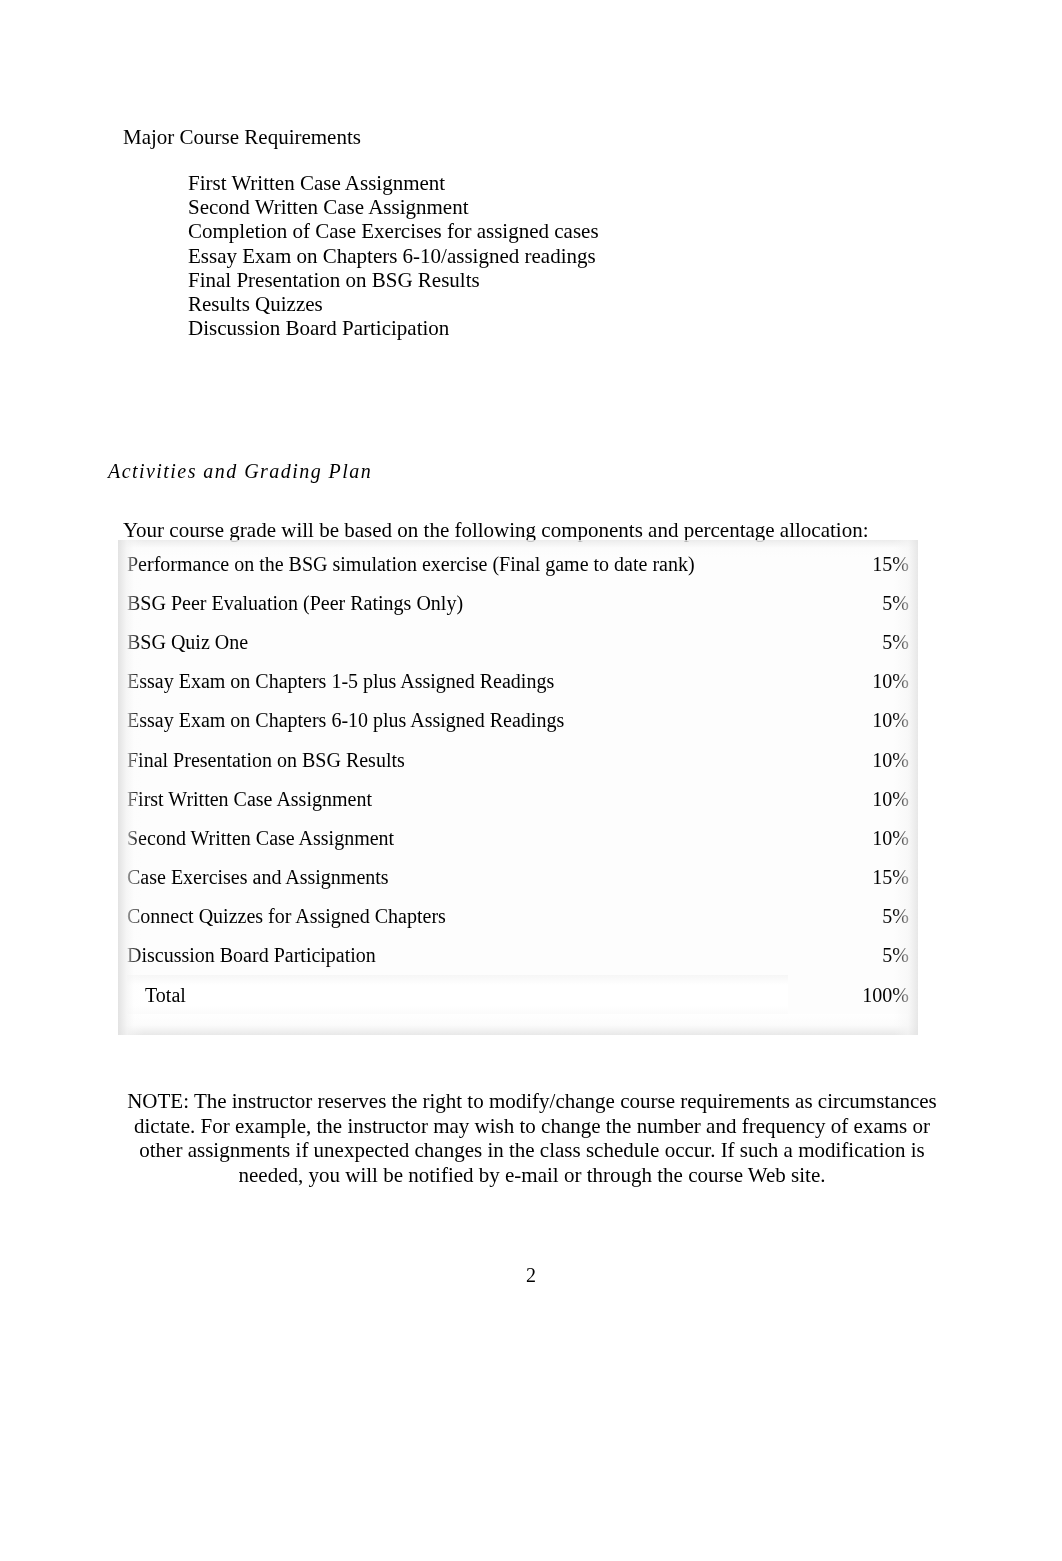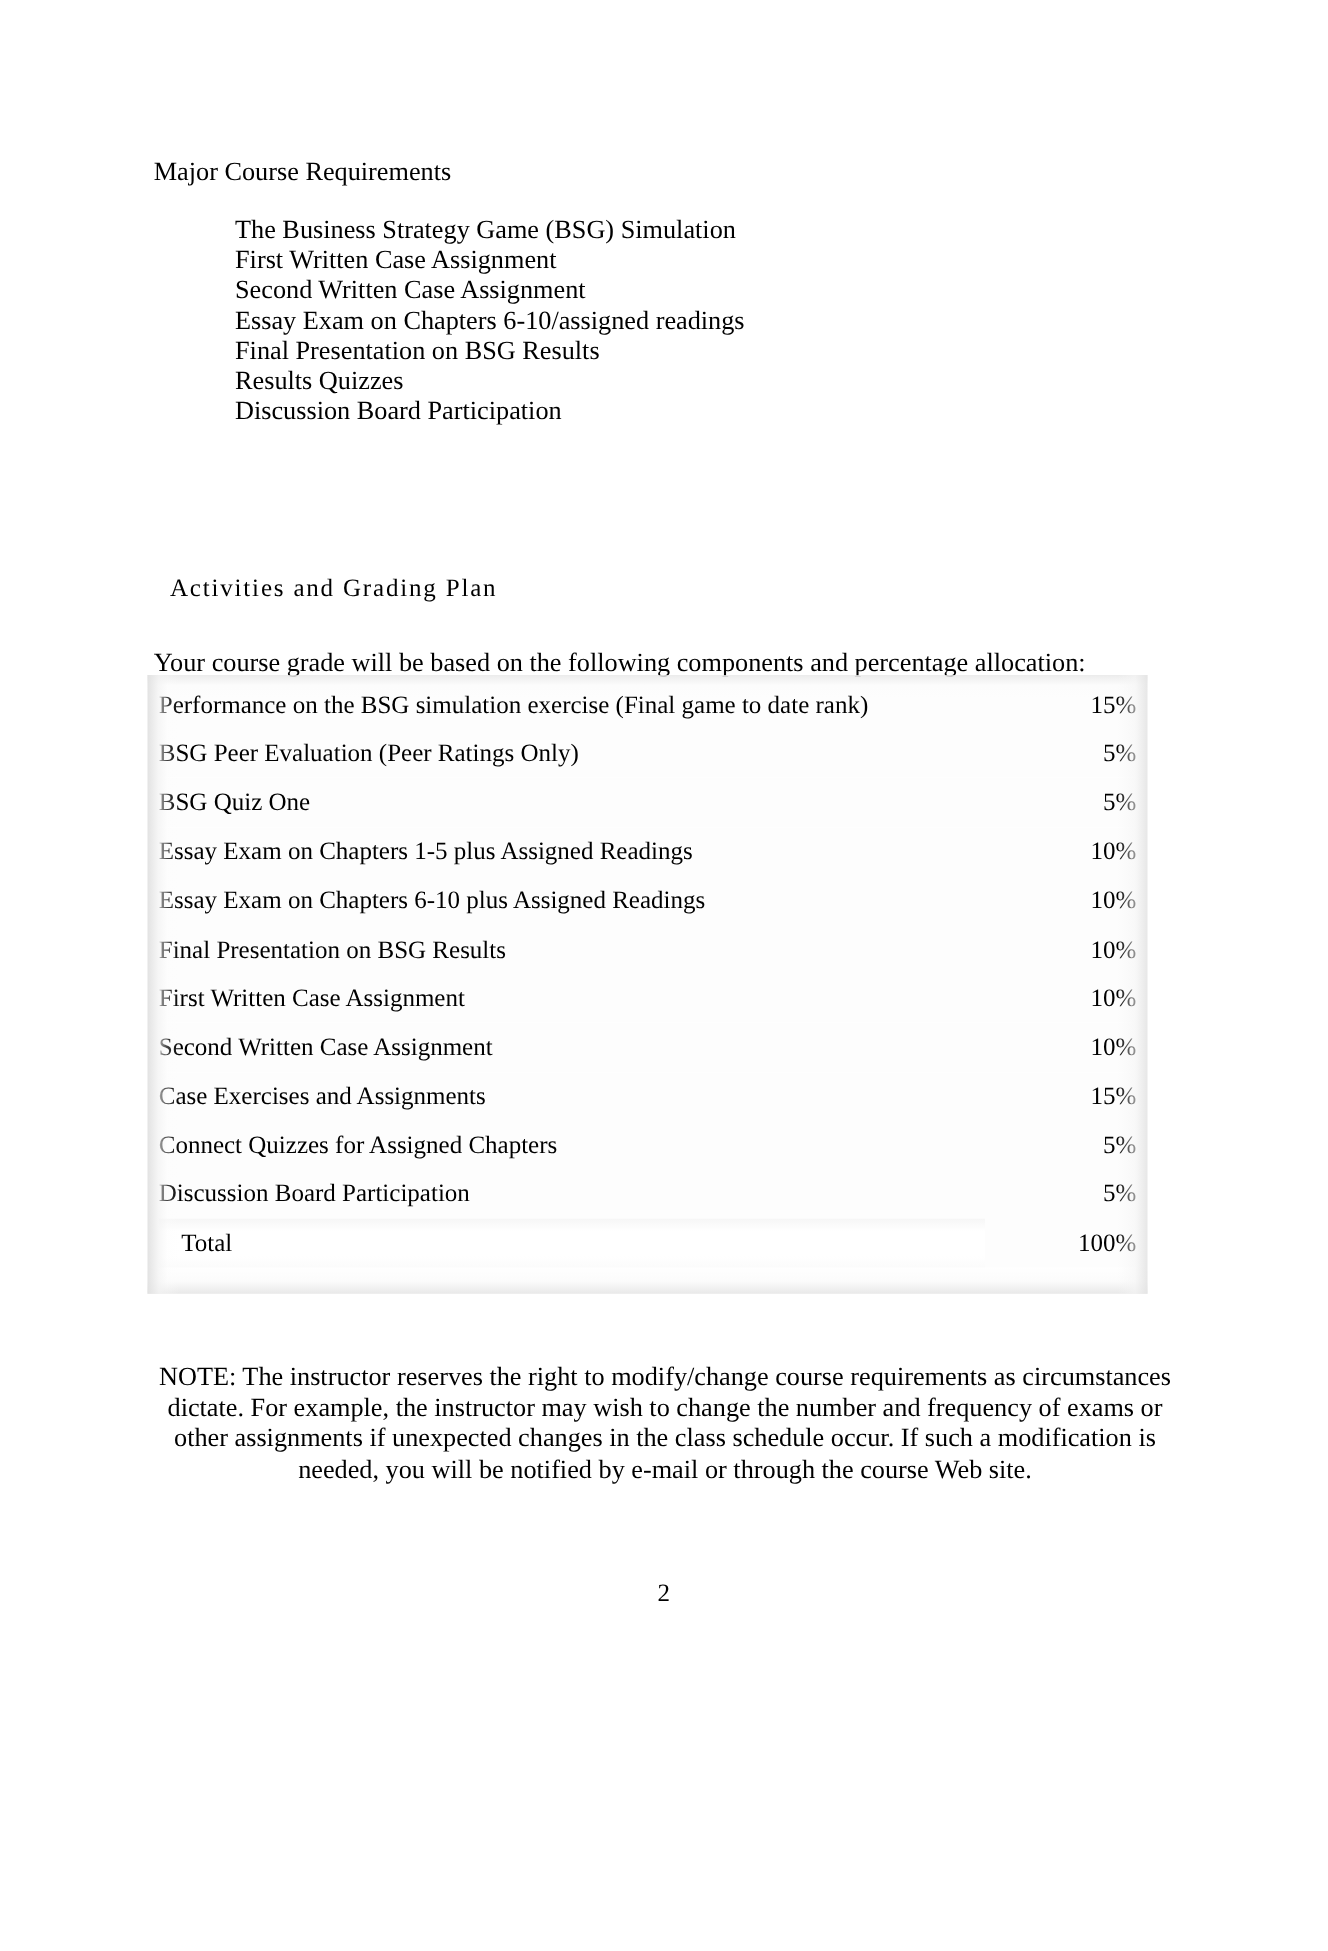--- a/index.html
+++ b/index.html
@@ -45,26 +45,27 @@
     font-size: 21px;
     line-height: 24.2px;
   }
   .req-list li {
     white-space: nowrap;
   }
 
   
   .plan-heading {
     position: absolute;
-    left: 136px;
+    left: 108px;
     top: 459px;
     font-size: 20px;
     line-height: 24px;
     letter-spacing: 1.45px;
     white-space: nowrap;
+    font-style: italic;
   }
 
   .plan-intro {
     position: absolute;
     left: 123px;
     top: 518px;
     font-size: 21px;
     line-height: 25px;
     white-space: nowrap;
   }
@@ -181,23 +182,23 @@
   }
 </style>
 </head>
 <body>
 
 <div class="page">
 
   <div class="section-title">Major Course Requirements</div>
 
   <ul class="req-list">
-    <li>The Business Strategy Game (BSG) Simulation</li>
     <li>First Written Case Assignment</li>
     <li>Second Written Case Assignment</li>
+    <li>Completion of Case Exercises for assigned cases</li>
     <li>Essay Exam on Chapters 6-10/assigned readings</li>
     <li>Final Presentation on BSG Results</li>
     <li>Results Quizzes</li>
     <li>Discussion Board Participation</li>
   </ul>
 
   <div class="plan-heading">Activities and Grading Plan</div>
 
   <div class="plan-intro">Your course grade will be based on the following components and percentage allocation:</div>
 

